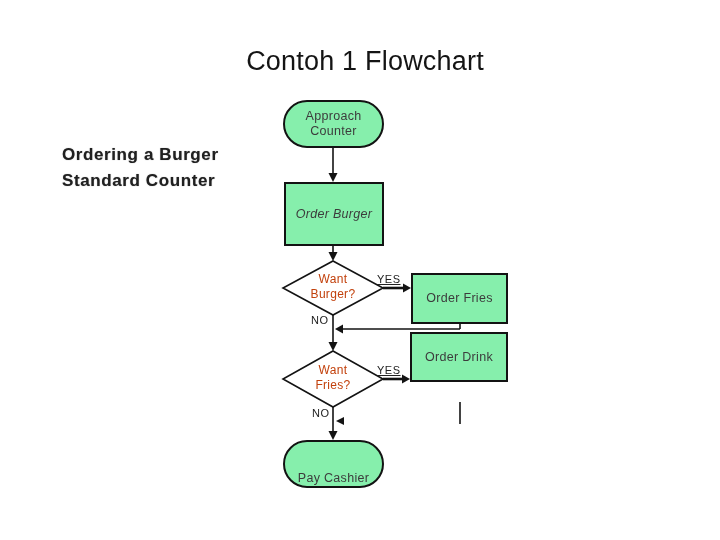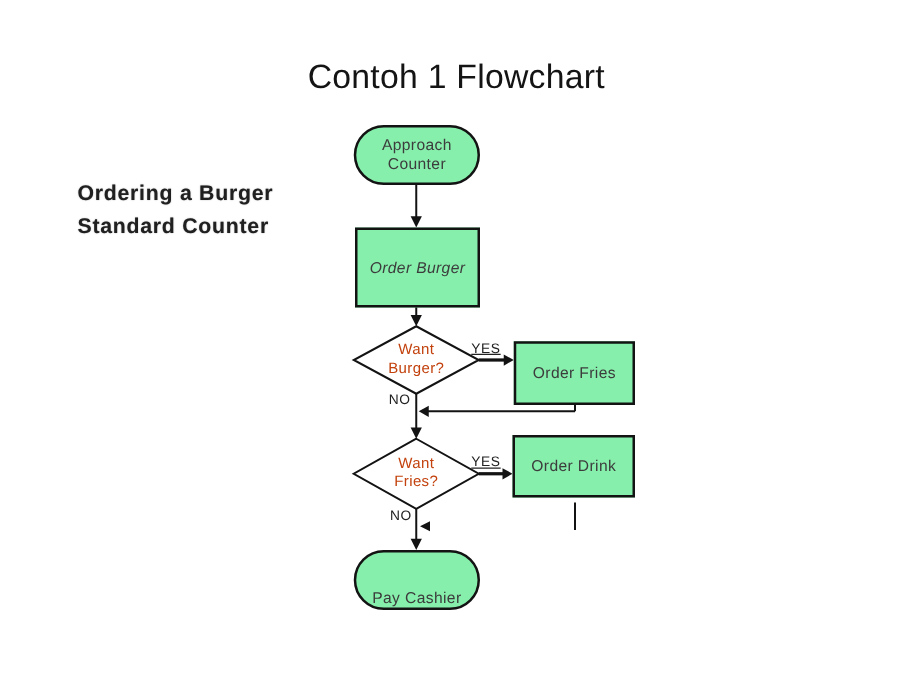--- a/index.html
+++ b/index.html
@@ -29,21 +29,21 @@
     border:2px solid #131313; background:#86efac;
     display:flex; flex-direction:column; align-items:center; justify-content:center;
     font-size:12.5px; line-height:15px; color:#3c3c3c;
     text-align:center; letter-spacing:0.3px;
   }
   .terminator { border-radius:24px; }
 
   .node-approach   { left:283px; top:100px; width:101px; height:48px; }
   .node-burger     { left:284px; top:182px; width:100px; height:64px;font-style:italic; }
   .node-fries      { left:411px; top:261px; width:97px;  height:51px;margin-top:12px; }
-  .node-drink      { left:410px; top:348px; width:98px;  height:50px; }
+  .node-drink      { left:410px; top:332px; width:98px;  height:50px; }
   .node-cashier    { left:283px; top:440px; width:101px; height:48px;justify-content:flex-end; }
 
   .diamond-label {
     position:absolute; width:84px; text-align:center;
     font-size:12px; line-height:15px; color:#c2410c; letter-spacing:0.3px;
   }
   .diamond-label-fries { left:291px; top:272px; }
   .diamond-label-drink { left:291px; top:363px; }
 
   .edge-label {

